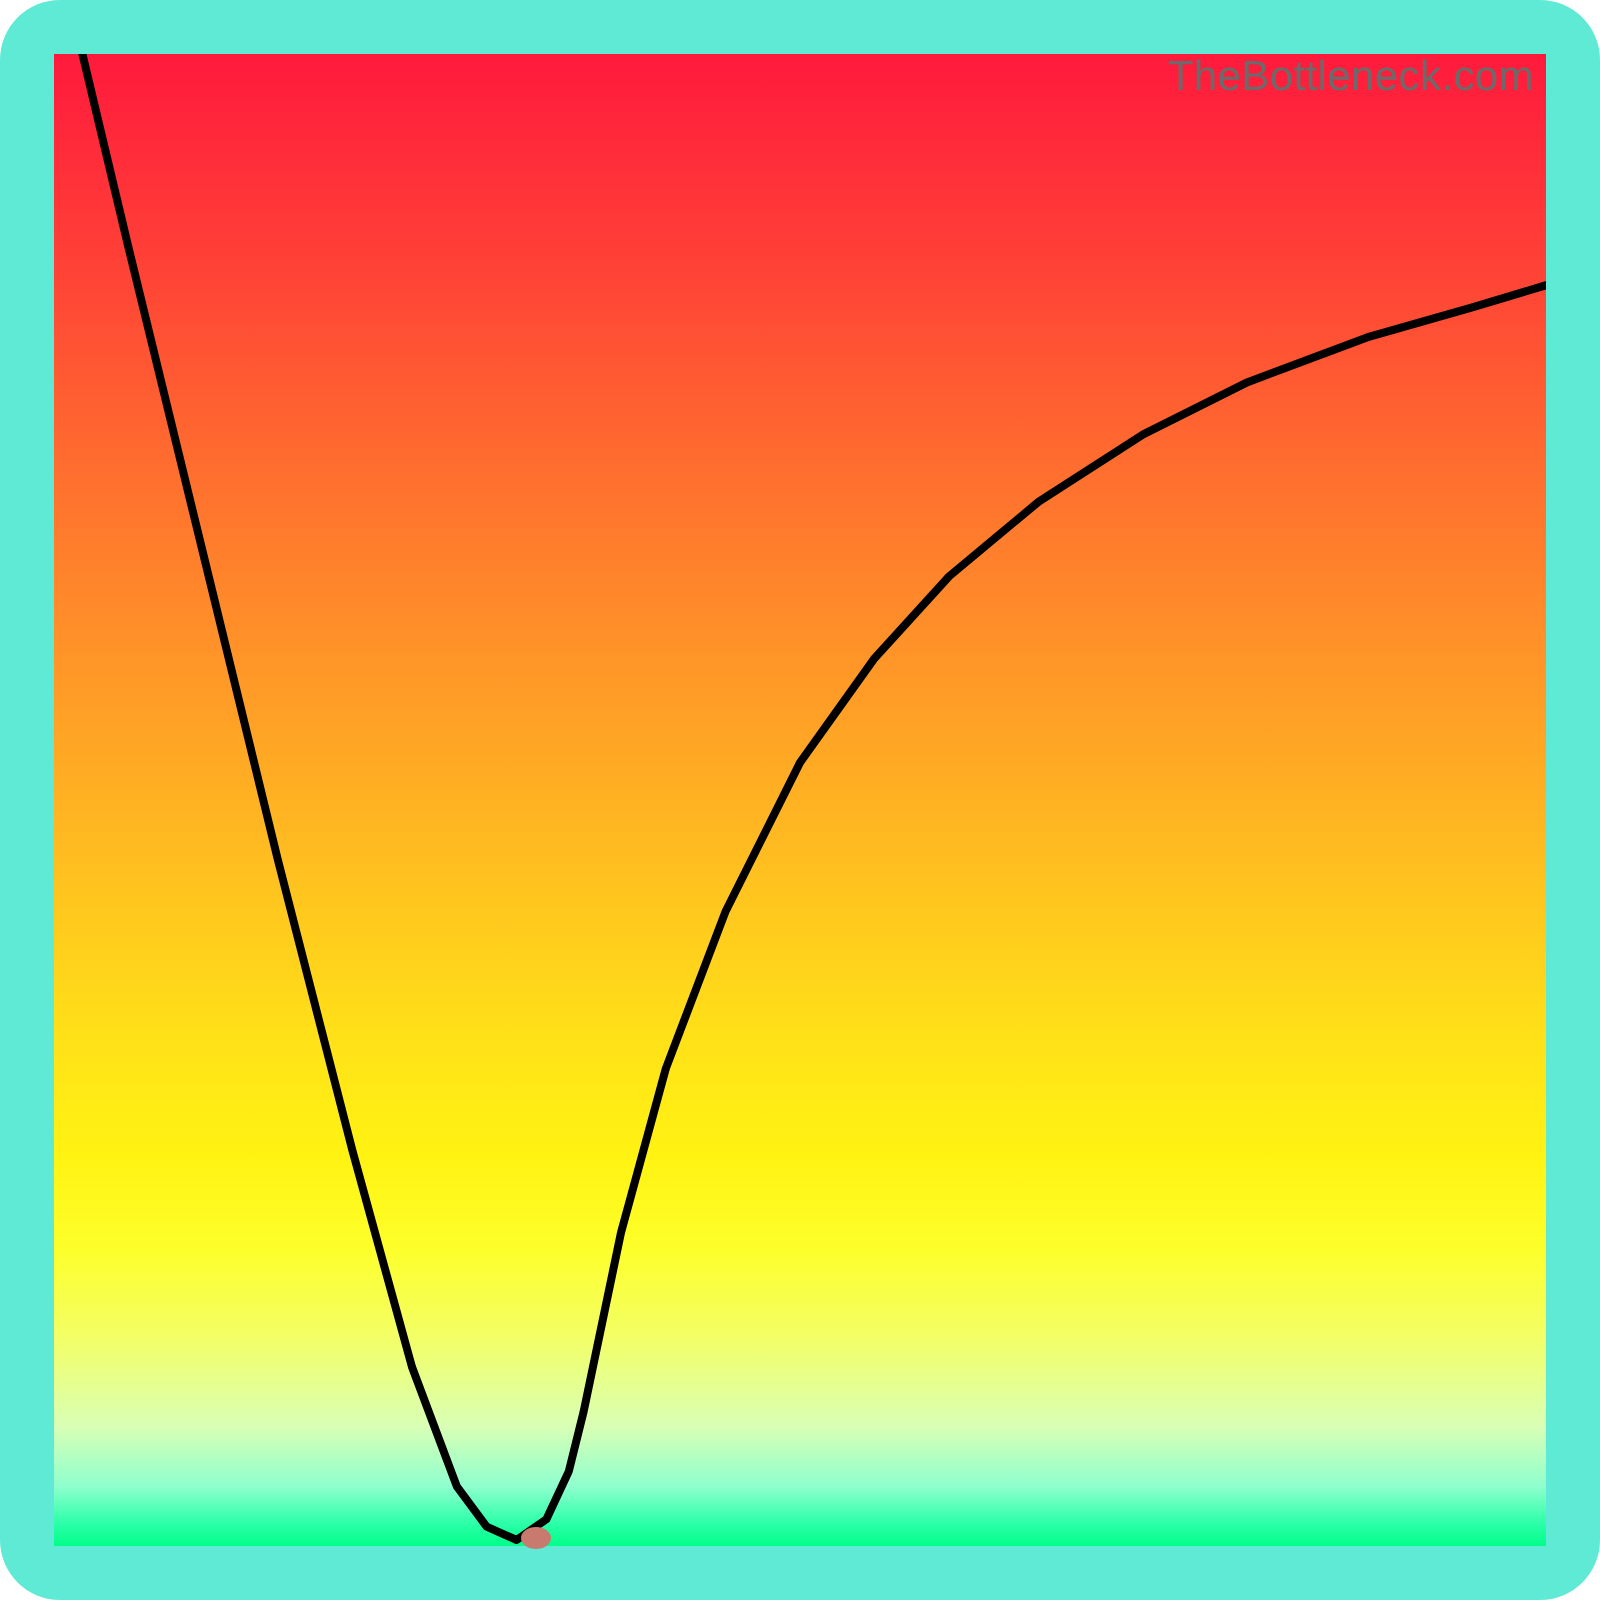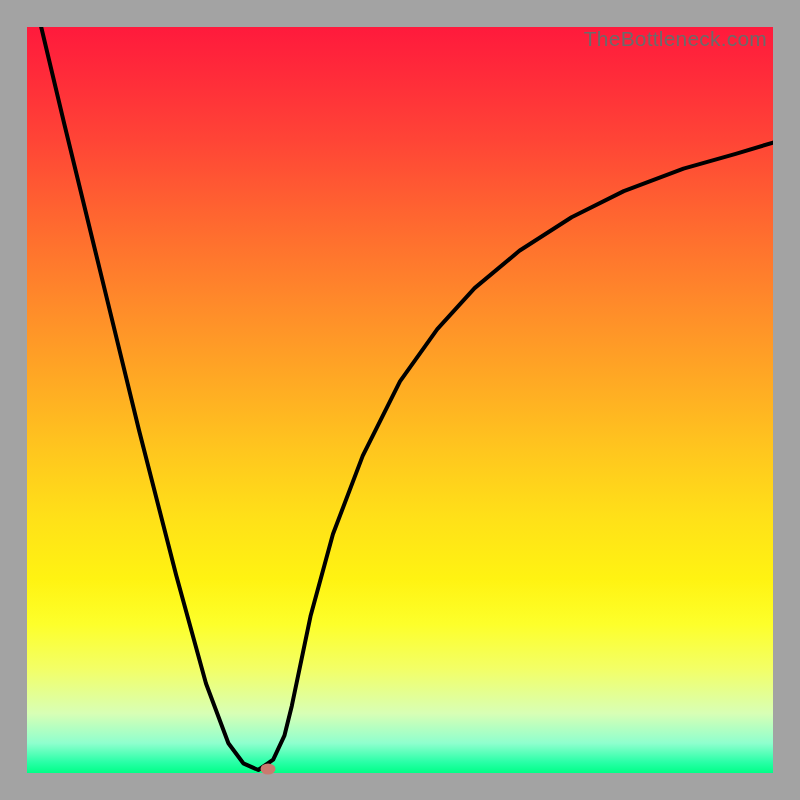--- a/index.html
+++ b/index.html
@@ -1,21 +1,22 @@
 <!DOCTYPE html>
 <html><head>
 <meta charset="utf-8">
 <style>
   * { margin: 0; padding: 0; box-sizing: border-box; }
   html, body { width: 800px; height: 800px; overflow: hidden; }
   .frame {
     width: 800px;
     height: 800px;
-    background: #a3a3a3;
+    background: #5eead4;
     position: relative;
+    border-radius: 30px;
   }
   .plot-area {
     position: absolute;
     left: 27px;
     top: 27px;
     width: 746px;
     height: 746px;
     background: linear-gradient(to bottom,
       #ff1a3c 0%,
       #ff2a3a 6%,

